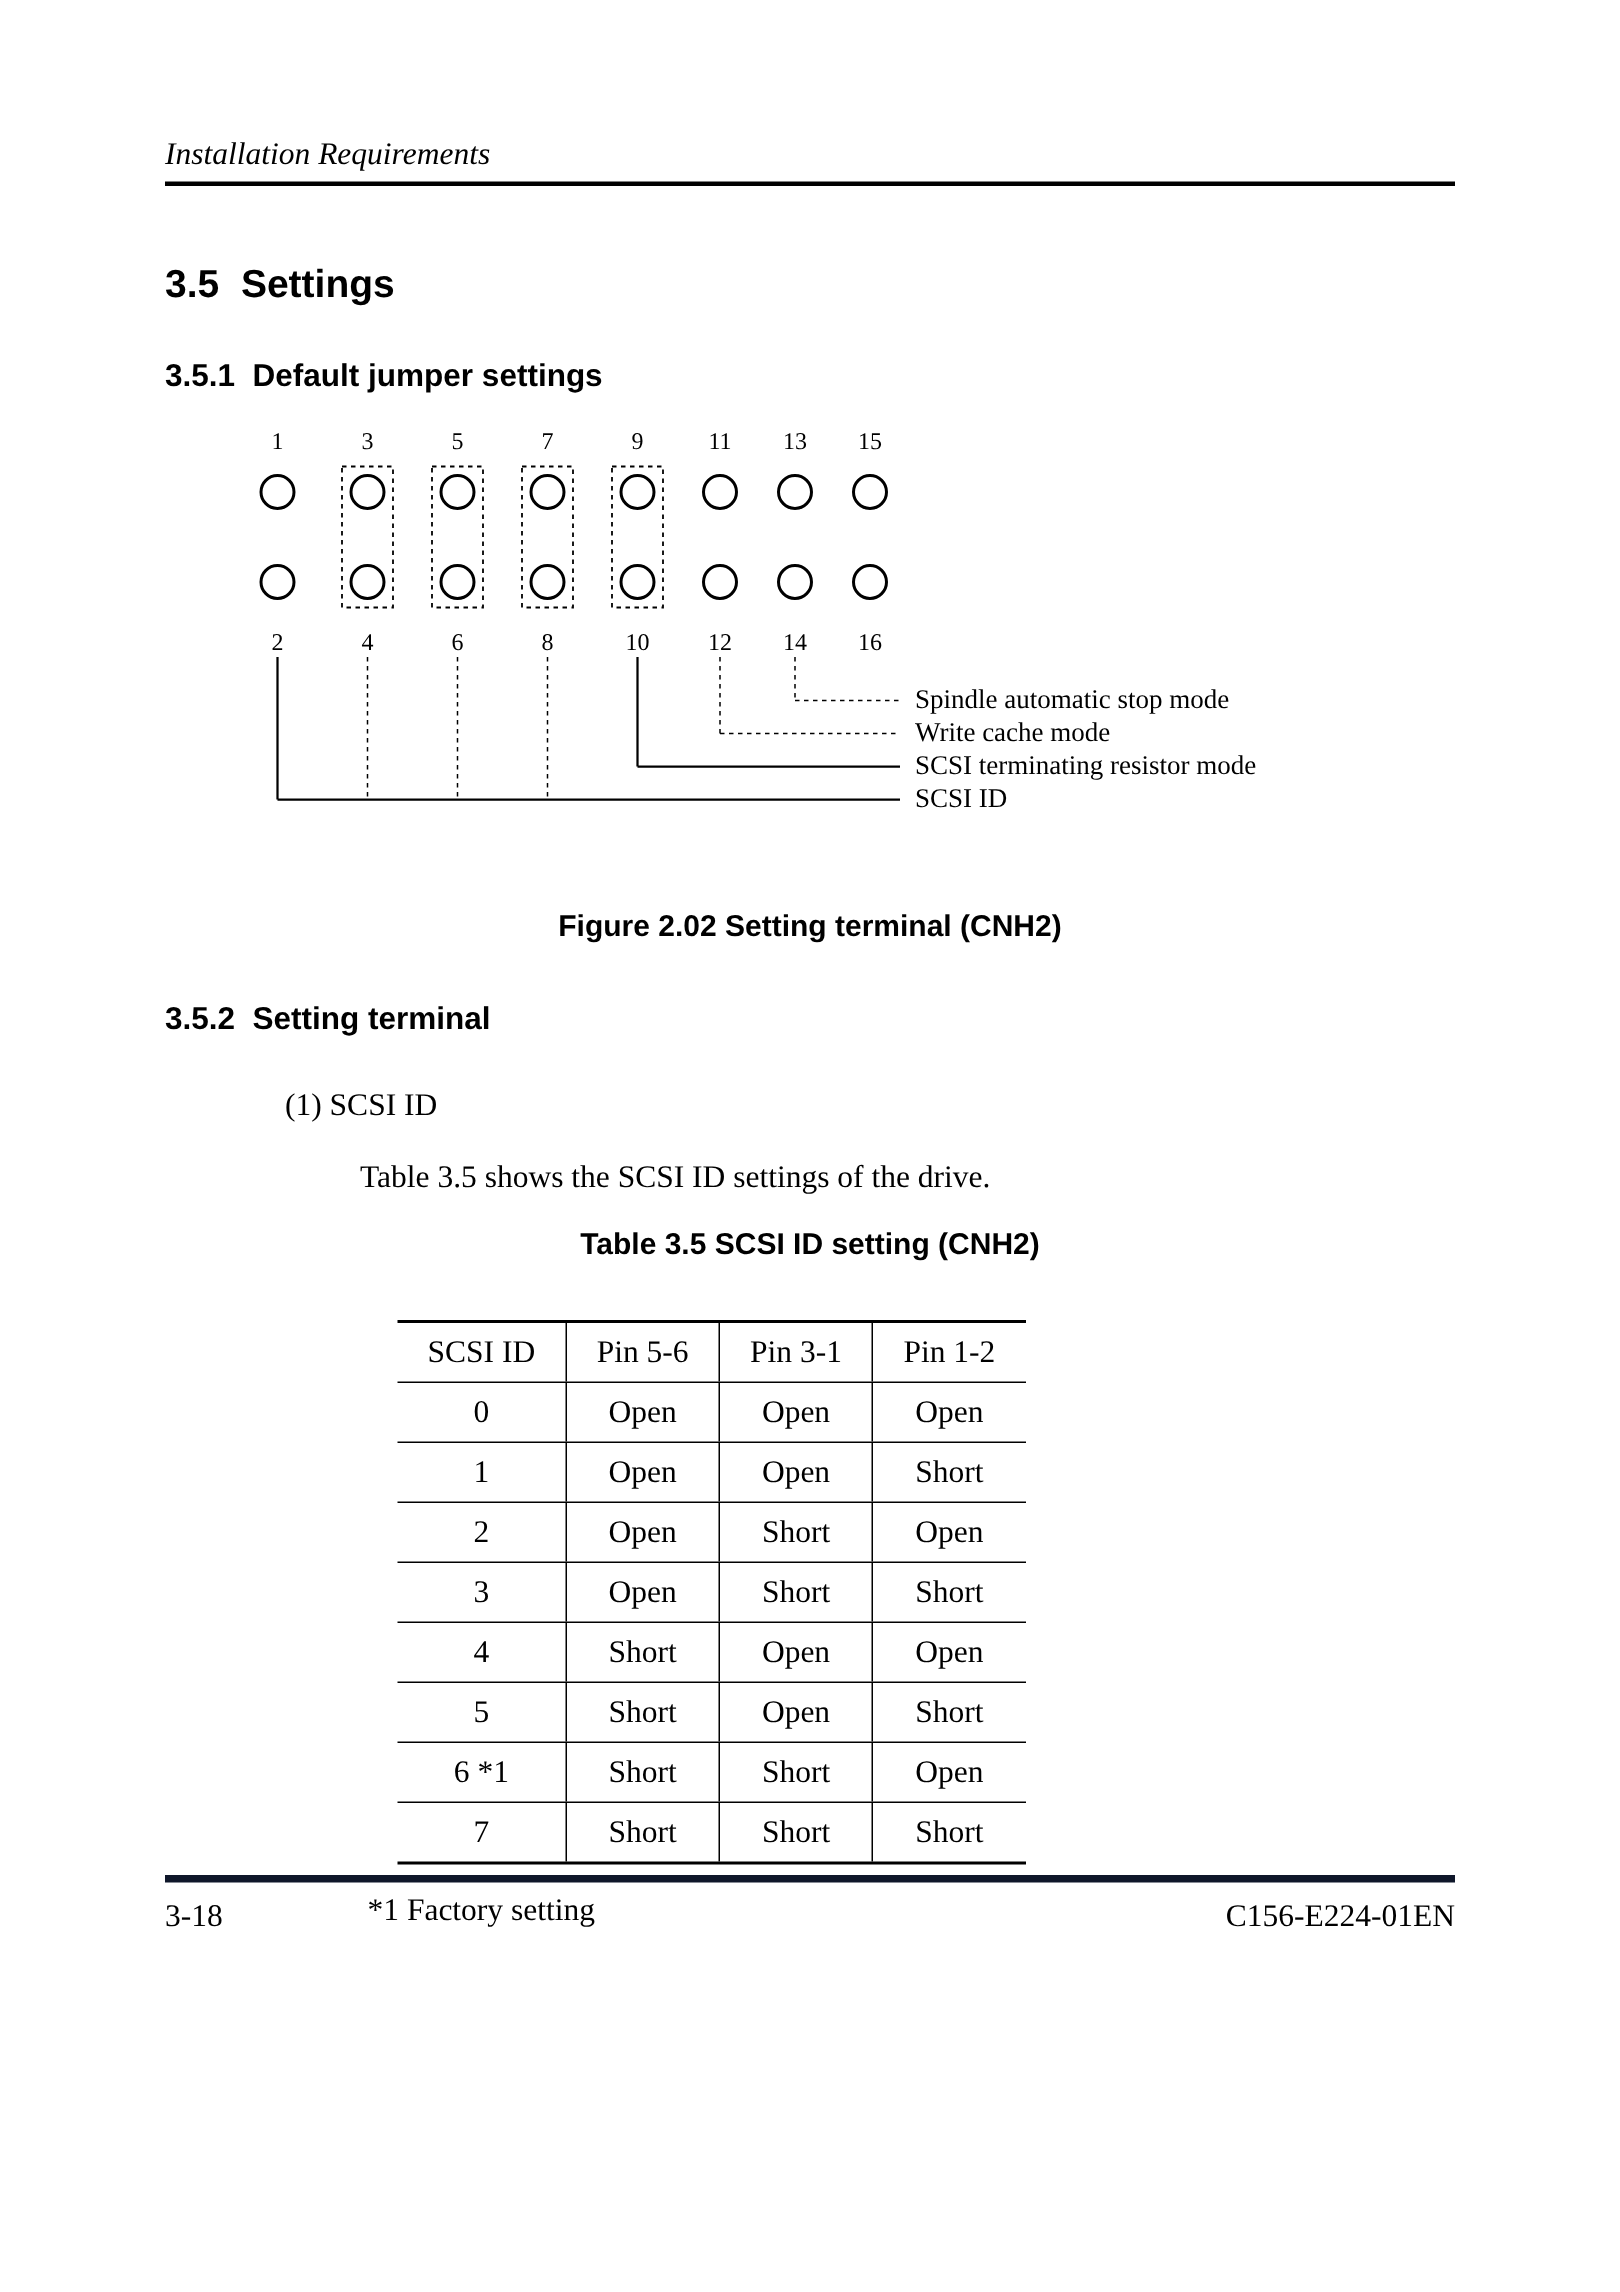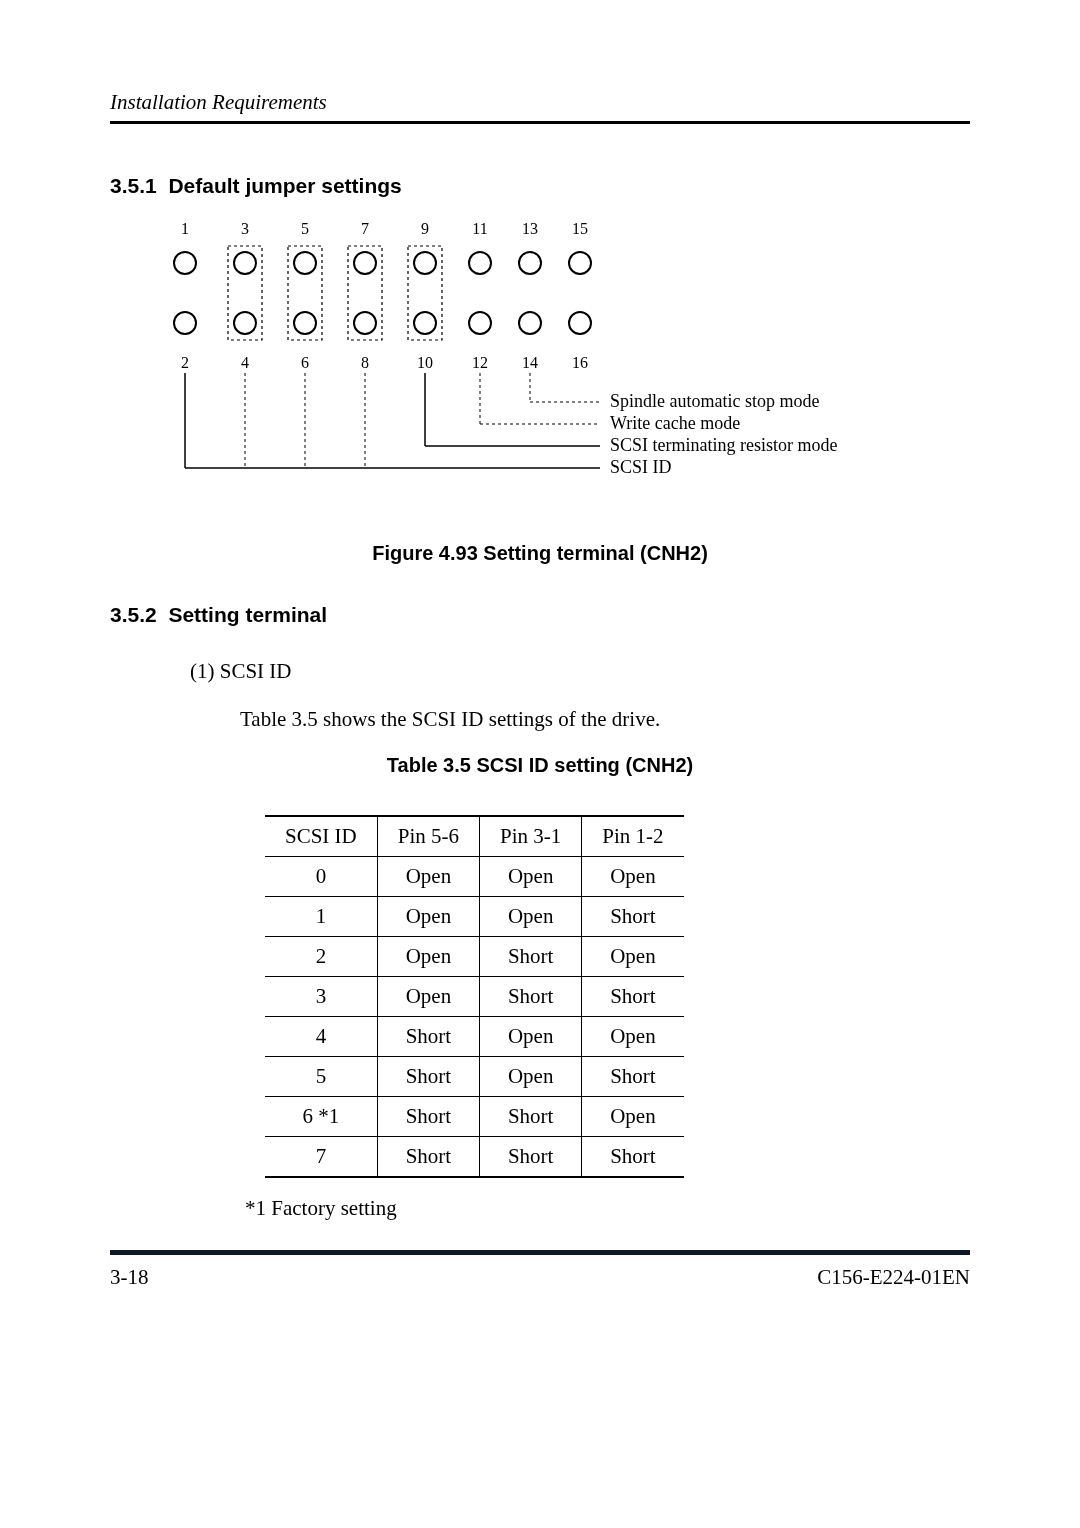--- a/index.html
+++ b/index.html
@@ -106,20 +106,23 @@
     font-size: 21px;
   }
 </style>
 </head>
 <body>
 
 <div class="page">
 
   <div class="running-head">Installation Requirements</div>
 
+  <h2 class="sec">
+    <span>3.5</span>&nbsp;&nbsp;<span>Settings</span>
+  </h2>
 
   <h3 class="subsec">
     <span>3.5.1</span>&nbsp;&nbsp;<span>Default jumper settings</span>
   </h3>
 
 
   <div class="figure-wrap">
     <svg class="fig" width="780" height="300" viewBox="0 0 780 300">
 
       <g font-family="serif" font-size="16" text-anchor="middle">
@@ -201,21 +204,21 @@
 
       <g font-family="serif" font-size="18" text-anchor="start">
         <text x="440" y="189">Spindle automatic stop mode</text>
         <text x="440" y="211">Write cache mode</text>
         <text x="440" y="233">SCSI terminating resistor mode</text>
         <text x="440" y="255">SCSI ID</text>
       </g>
     </svg>
   </div>
 
-  <div class="fig-caption">Figure 4.93  Setting terminal (CNH2)</div>
+  <div class="fig-caption">Figure 2.02  Setting terminal (CNH2)</div>
 
   <h3 class="subsec">
     <span>3.5.2</span>&nbsp;&nbsp;<span>Setting terminal</span>
   </h3>
 
   <div class="list-item">(1)  SCSI ID</div>
 
   <p class="para-indent">Table 3.5 shows the SCSI ID settings of the drive.</p>
 
   <div class="tab-caption">Table 3.5  SCSI ID setting (CNH2)</div>

